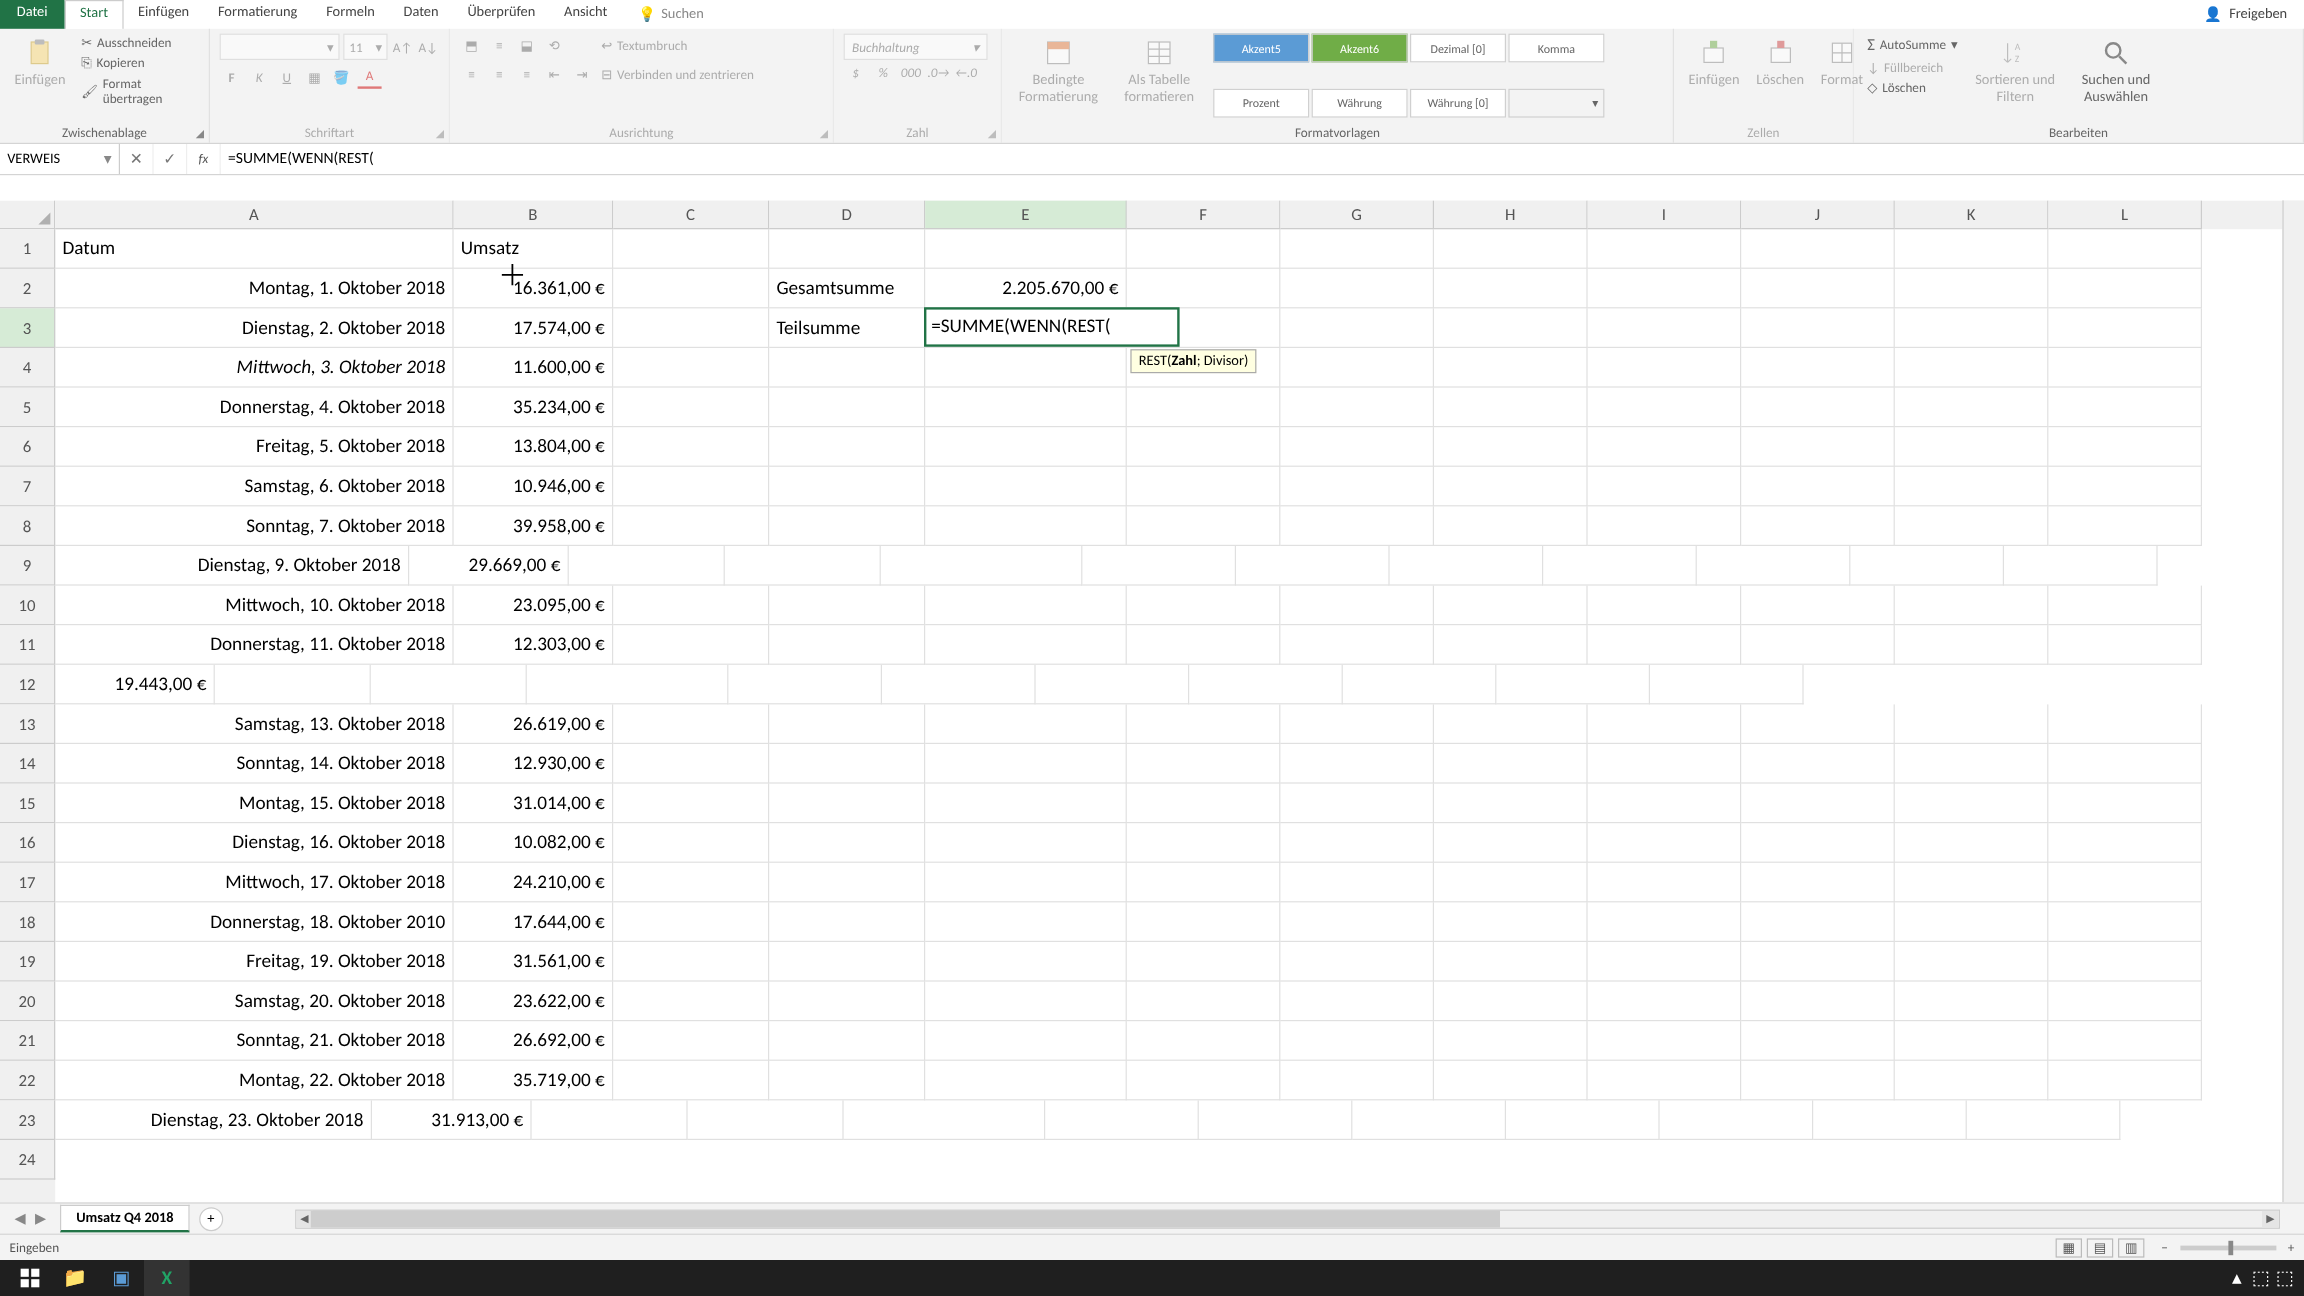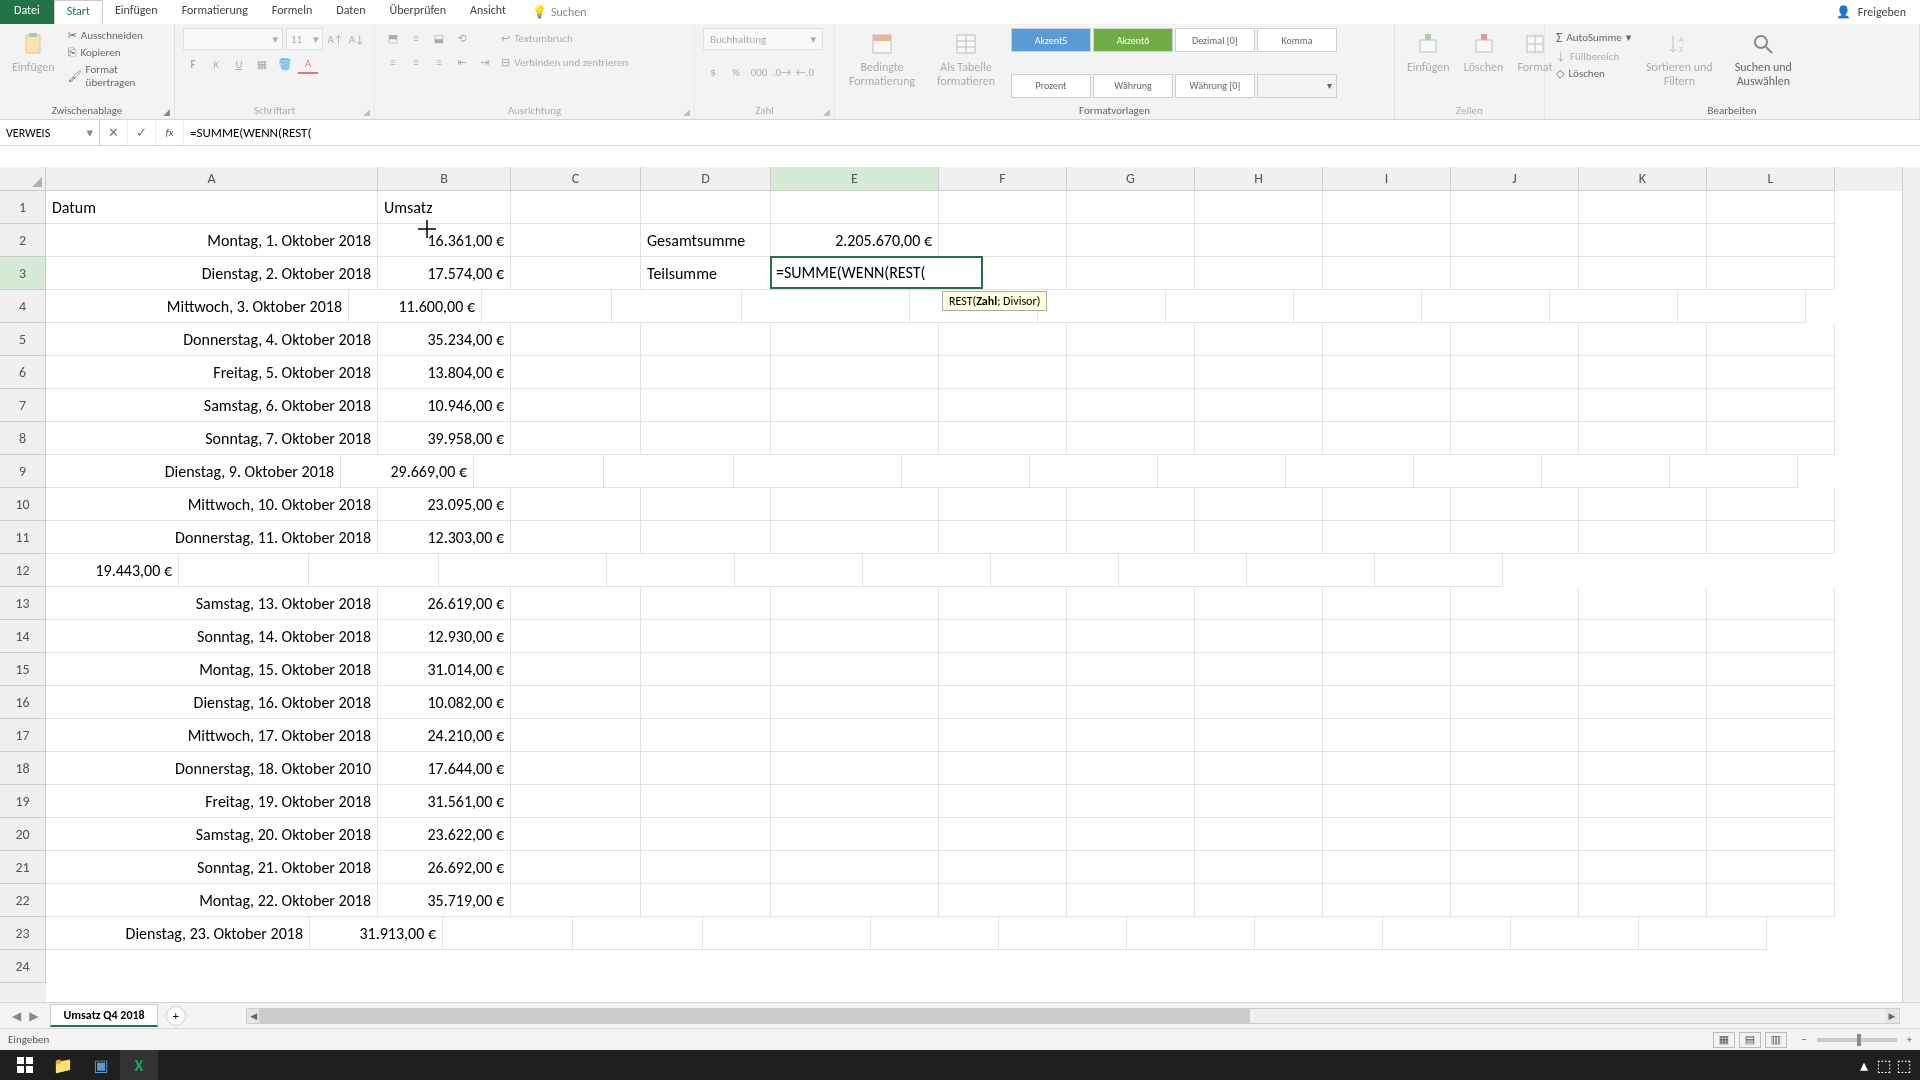--- a/index.html
+++ b/index.html
@@ -191,21 +191,21 @@
             <span>⊟</span>
             <span>Verbinden und zentrieren</span>
           </div>
       </div>
     </div>
     <div class="ribbon-group-label">Ausrichtung</div>
     <div class="launcher">◢</div>
   </div>
 
   <div class="ribbon-group disabled" style="width:140px;">
-    <div class="btn-row" style="gap:12px;">
+    <div class="btn-row" style="gap:0;font-style:italic;">
       <div class="number-format">
           <span>Buchhaltung</span>
           <span>▾</span>
         </div>
       <div class="toolbar-row">
         <span class="mini-btn">$</span>
         <span class="mini-btn">%</span>
         <span class="mini-btn">000</span>
         <span class="mini-btn">.0→</span>
         <span class="mini-btn">←.0</span>
@@ -407,21 +407,21 @@
         <div class="cell" style="width: 168px;"></div>
         <div class="cell" style="width: 128px;"></div>
         <div class="cell" style="width: 128px;"></div>
         <div class="cell" style="width: 128px;"></div>
         <div class="cell" style="width: 128px;"></div>
         <div class="cell" style="width: 128px;"></div>
         <div class="cell" style="width: 128px;"></div>
         <div class="cell" style="width: 128px;"></div>
       </div>
       <div class="row">
-        <div class="cell right" style="width: 303px;">Mittwoch, 3. Oktober 2018</div>
+        <div class="cell right" style="width: 332px; font-style: italic;">Mittwoch, 3. Oktober 2018</div>
         <div class="cell right" style="width: 133px;">11.600,00 €</div>
         <div class="cell" style="width: 130px;"></div>
         <div class="cell" style="width: 130px;"></div>
         <div class="cell" style="width: 168px;"></div>
         <div class="cell" style="width: 128px;"></div>
         <div class="cell" style="width: 128px;"></div>
         <div class="cell" style="width: 128px;"></div>
         <div class="cell" style="width: 128px;"></div>
         <div class="cell" style="width: 128px;"></div>
         <div class="cell" style="width: 128px;"></div>

